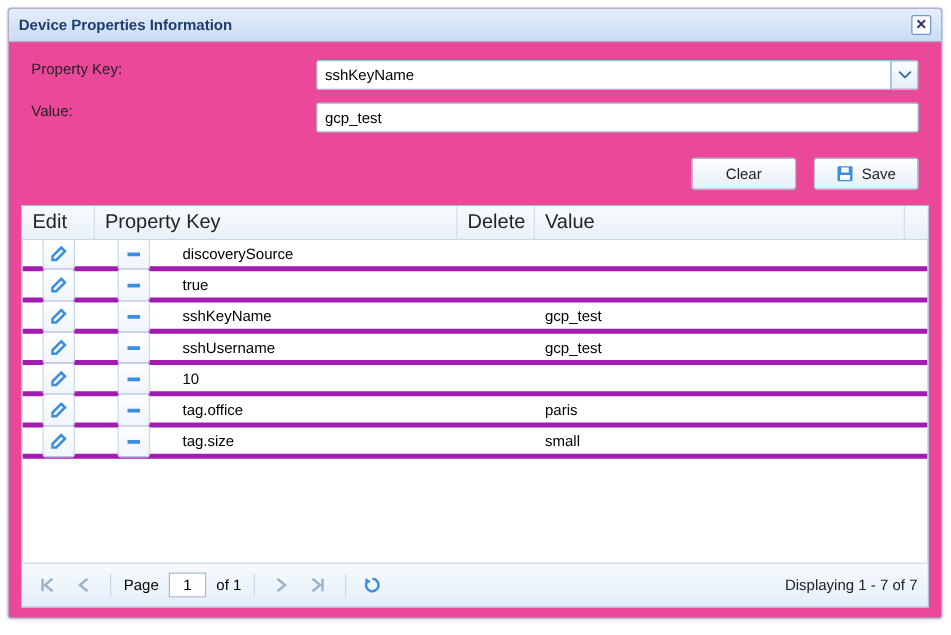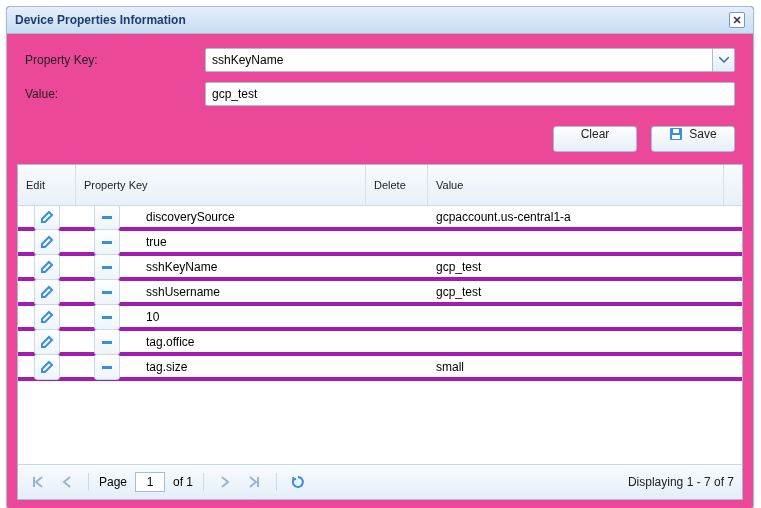--- a/index.html
+++ b/index.html
@@ -38,22 +38,23 @@
     line-height: 14px;
     text-align: center;
     border-radius: 2px;
     cursor: pointer;
   }
   .form-area {
     padding: 14px 18px 6px 18px;
   }
   .form-row {
     display: flex;
-    align-items: center;
+    align-items: flex-start;
     margin-bottom: 10px;
+    gap: 48px;
   }
   .form-label {
     width: 180px;
     color: #222;
   }
   .combo-wrap, .text-wrap {
     flex: 1;
     display: flex;
   }
   .combo-input, .text-input {
@@ -81,41 +82,42 @@
     gap: 14px;
   }
   .btn {
     height: 26px;
     min-width: 84px;
     border: 1px solid #a4bed4;
     background: linear-gradient(#fefefe, #e6eff8);
     border-radius: 3px;
     cursor: pointer;
     display: inline-flex;
+    align-items: center;
     justify-content: center;
     gap: 6px;
     font-size: 12px;
     color: #222;
     padding: 0 10px;
   }
   .grid-wrap {
     margin: 0 10px 8px 10px;
     background: #fff;
     border: 1px solid #a4bed4;
   }
   .grid-header {
     display: flex;
     background: linear-gradient(#f9fbfd, #e8f0f8);
     border-bottom: 1px solid #c9d9e8;
   }
   .ghcell {
-    padding: 14px 8px;
+    padding: 4px 8px;
     color: #222;
     border-right: 1px solid #d4e0eb;
-    font-size: 11px;
+    font-size: 16px;
   }
   .col-edit   { width: 58px; }
   .col-delete { width: 62px; }
   .col-key    { width: 290px; }
   .col-value  { flex: 1; }
   .col-scroll { width: 18px; border-right: none; }
   .grid-body {
     height: 258px;
     overflow-y: scroll;
   }
@@ -233,21 +235,20 @@
           <div class="gcell col-delete">
             <div class="icon-btn">
               <span>
                 <svg width="14" height="14">
                   <rect x="2" y="6" width="10" height="3" fill="#3b8ede"></rect>
                 </svg>
               </span>
             </div>
           </div>
           <div class="gcell col-key">discoverySource</div>
-          <div class="gcell col-value">gcpaccount.us-central1-a</div>
         </div>
         <div class="grow">
           <div class="gcell col-edit">
             <div class="icon-btn">
               <span>
                 <svg width="14" height="14">
                   <path d="M2 12 L2 9 L9 2 L12 5 L5 12 Z" fill="none" stroke="#3b8ede" stroke-width="2"></path>
                 </svg>
               </span>
             </div>
@@ -341,20 +342,21 @@
           <div class="gcell col-delete">
             <div class="icon-btn">
               <span>
                 <svg width="14" height="14">
                   <rect x="2" y="6" width="10" height="3" fill="#3b8ede"></rect>
                 </svg>
               </span>
             </div>
           </div>
           <div class="gcell col-key">tag.office</div>
+          <div class="gcell col-value">paris</div>
         </div>
         <div class="grow">
           <div class="gcell col-edit">
             <div class="icon-btn">
               <span>
                 <svg width="14" height="14">
                   <path d="M2 12 L2 9 L9 2 L12 5 L5 12 Z" fill="none" stroke="#3b8ede" stroke-width="2"></path>
                 </svg>
               </span>
             </div>

